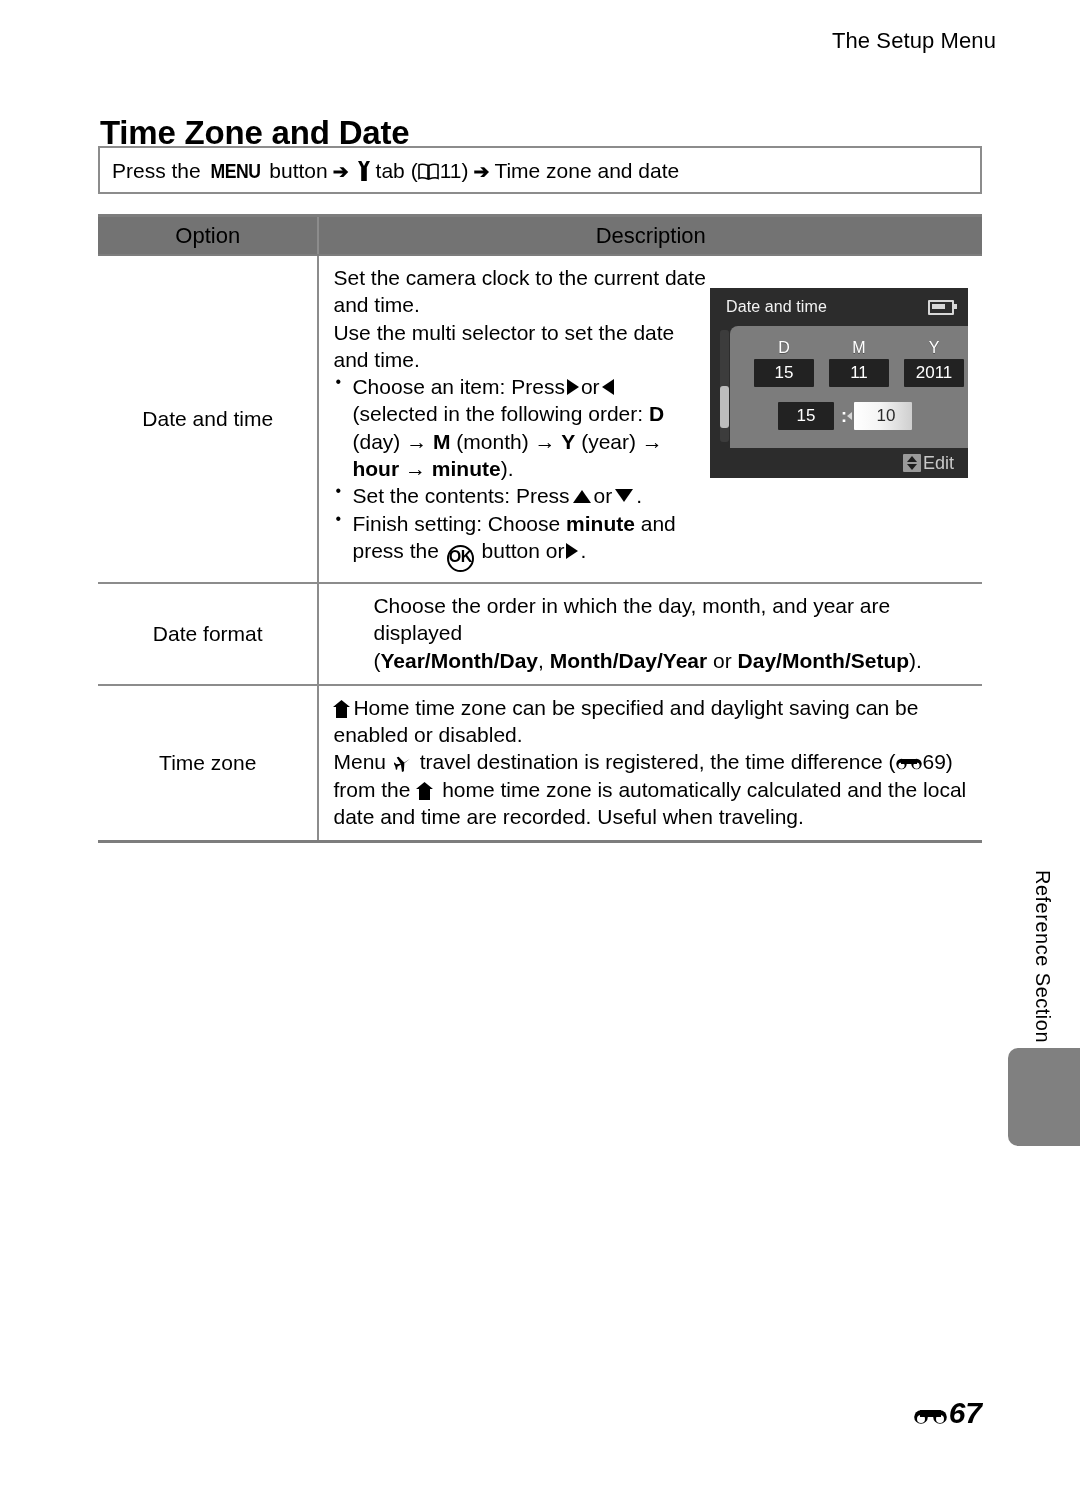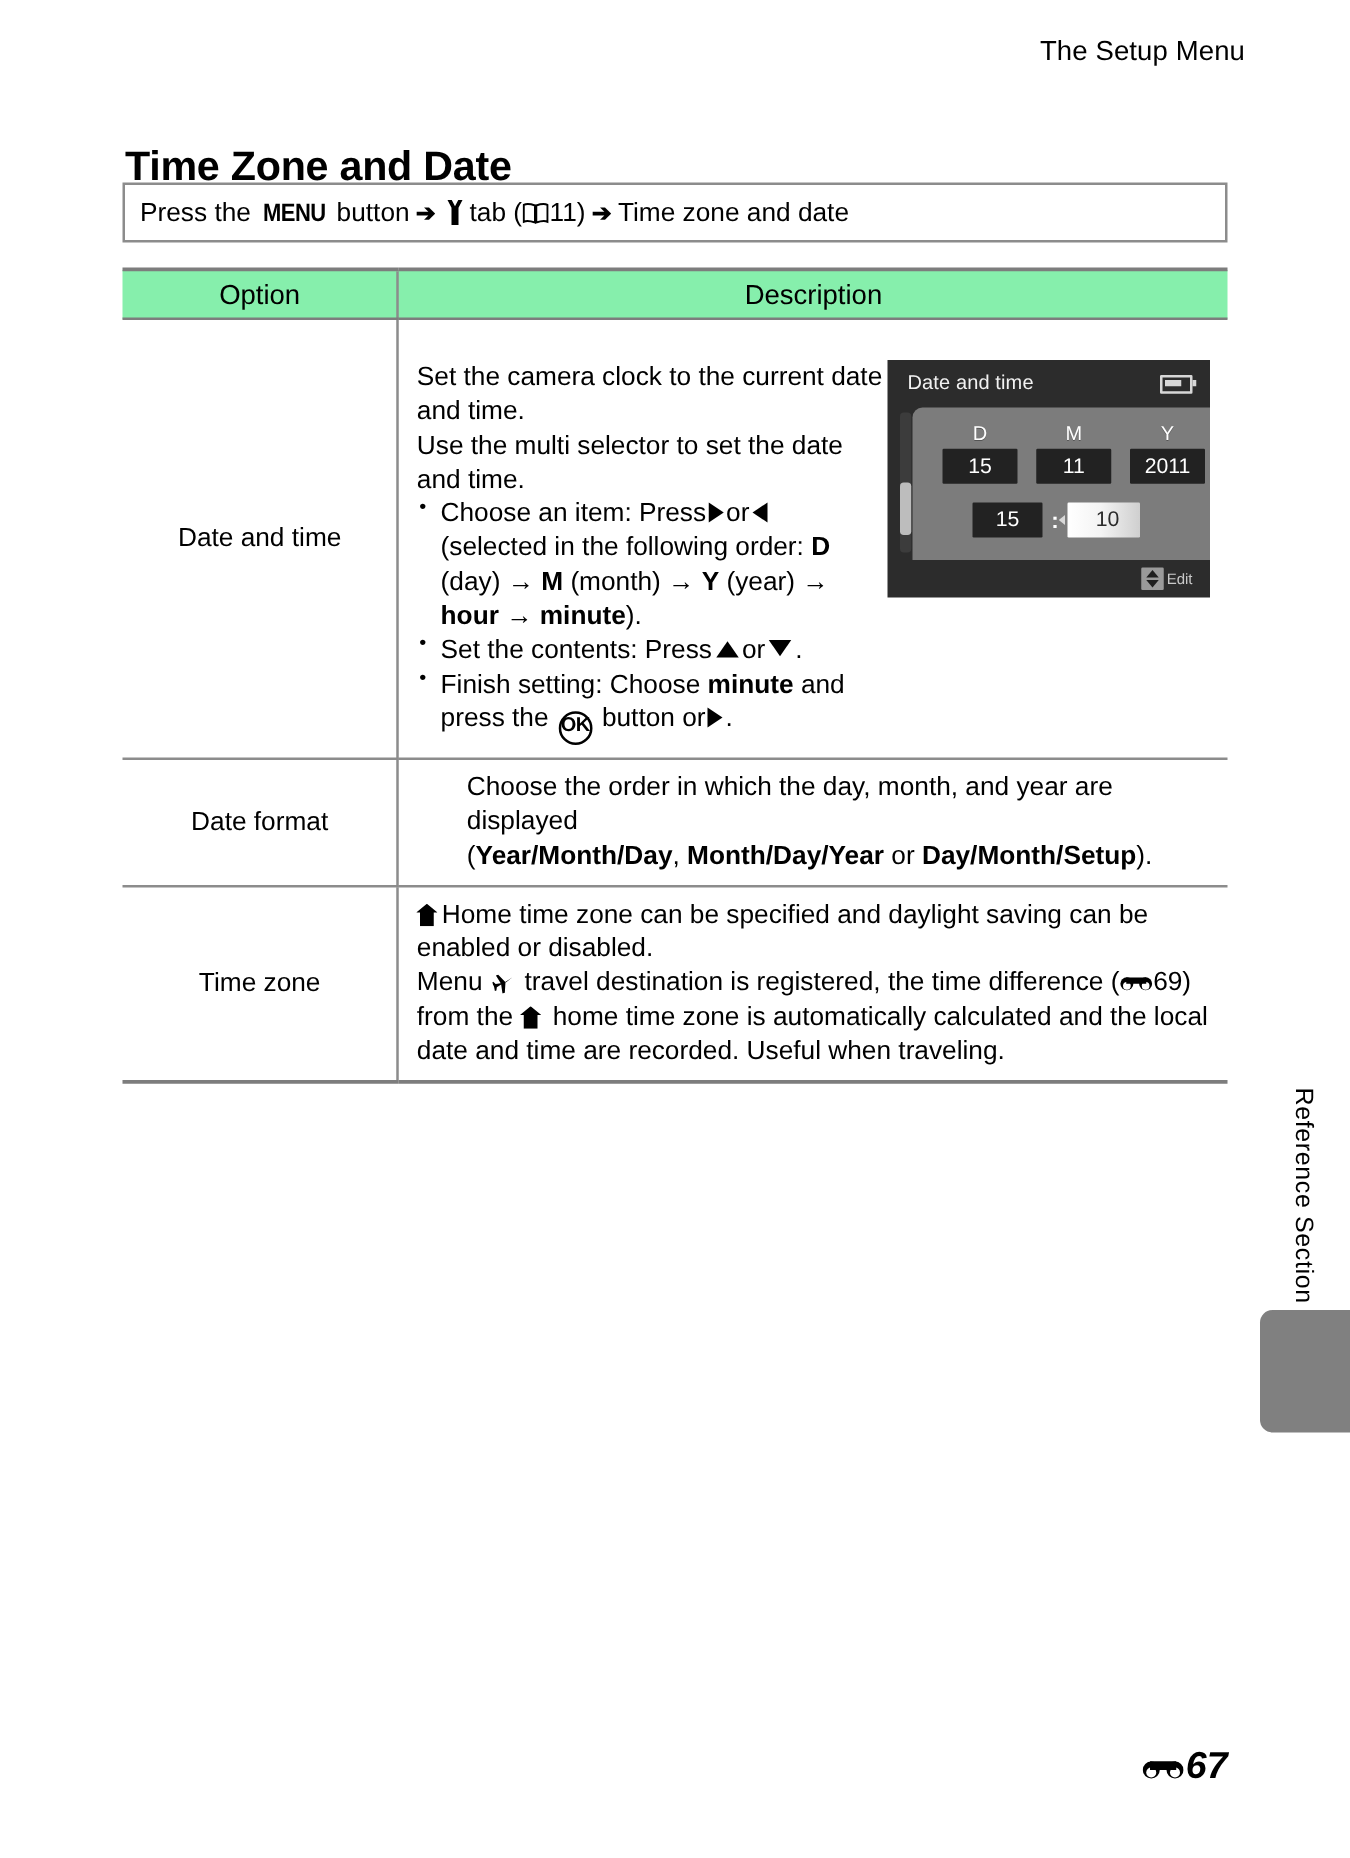--- a/index.html
+++ b/index.html
@@ -84,21 +84,21 @@
     border-collapse: collapse;
     font-size: 21px;
   }
   .spec-table th, .spec-table td {
     border-left: 2px solid #8c8c8c;
     border-right: 2px solid #8c8c8c;
     vertical-align: middle;
     padding: 0;
   }
   .spec-table thead th {
-    background: #86efac;
+    background: #737373;
     border-top: 3px solid #7d7d7d;
     border-bottom: 2px solid #7d7d7d;
     font-weight: normal;
     font-size: 22px;
     height: 37px;
     text-align: center;
   }
   .spec-table thead th:first-child { border-left: none; }
   .spec-table thead th:last-child { border-right: none; }
   .spec-table tbody td { border-bottom: 2px solid #8c8c8c; }
@@ -121,21 +121,21 @@
   .bullets li::before {
     content: "\2022";
     position: absolute;
     left: 2px;
     top: -1px;
     font-size: 16px;
   }
   .b { font-weight: bold; }
 
   
-  .row-flex { display: flex; align-items: flex-end; margin-top: 24px; }
+  .row-flex { display: flex; align-items: flex-end; }
   .row-text { flex: 0 0 auto; width: 392px; }
 
   
   .lcd {
     position: absolute;
     left: 710px;
     top: 288px;
     width: 258px;
     height: 190px;
     background: #2c2c2c;
@@ -296,21 +296,21 @@
   .ud-icon::after {
     content: "";
     position: absolute;
     left: 50%; bottom: 2px;
     transform: translateX(-50%);
     width: 0; height: 0;
     border-left: 5px solid transparent;
     border-right: 5px solid transparent;
     border-top: 6px solid #1e1e1e;
   }
-  .edit-label { color: #c9c9c9; font-size: 12px; }
+  .edit-label { color: #c9c9c9; font-size: 18px; }
 
   
   .tri-r { display:inline-block; width:0;height:0;
     border-top:8px solid transparent;border-bottom:8px solid transparent;
     border-left:12px solid #000; vertical-align: -1px; margin: 0 2px;}
   .tri-l { display:inline-block; width:0;height:0;
     border-top:8px solid transparent;border-bottom:8px solid transparent;
     border-right:12px solid #000; vertical-align: -1px; margin: 0 2px;}
   .tri-u { display:inline-block; width:0;height:0;
     border-left:9px solid transparent;border-right:9px solid transparent;

